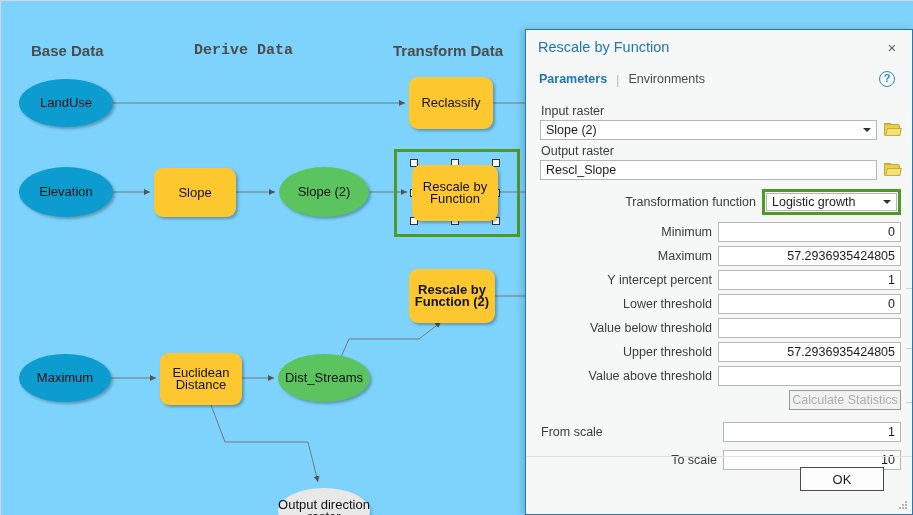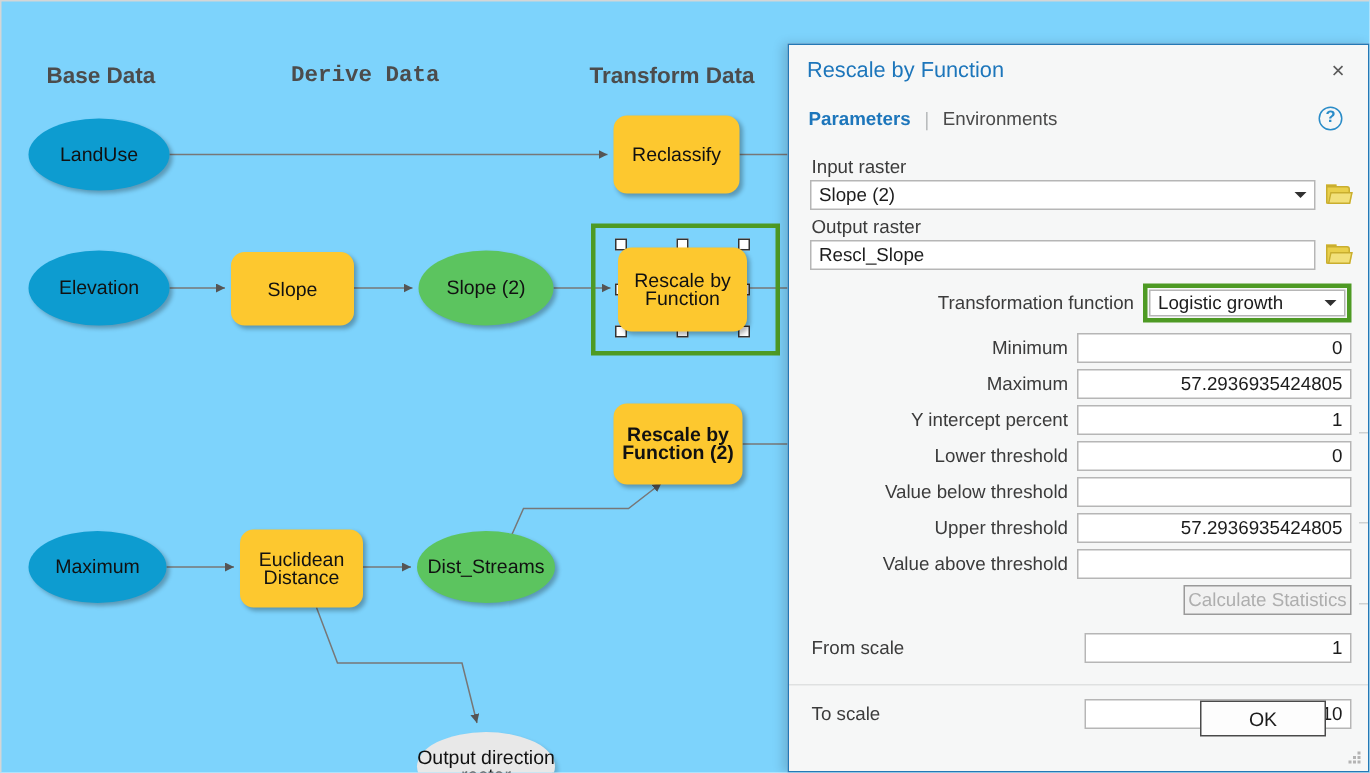--- a/index.html
+++ b/index.html
@@ -309,26 +309,26 @@
     </div>
     <div class="row">
       <div class="lbl">Value above threshold</div>
       <div class="ctl num"></div>
     </div>
 
     <div id="calc-row">
       <div class="btn" id="calc-btn">Calculate Statistics</div>
     </div>
 
-    <div class="row" style="margin-bottom:24px;">
+    <div class="row" style="margin-bottom:8px;">
       <div class="lbl" style="text-align:left;width:176px;padding-left:1px;">From scale</div>
       <div class="ctl num">1</div>
     </div>
     <div class="row">
-      <div class="lbl" style="text-align:left;width:176px;padding-left:1px;">To scale</div>
+      <div class="lbl" style="text-align:right;width:176px;padding-left:1px;">To scale</div>
       <div class="ctl num">10</div>
     </div>
   </div>
 
   <div id="dlg-footer">
     <div id="ok-btn">OK</div>
     <div id="grip">
       <i style="left:6px;top:0;"></i>
       <i style="left:3px;top:3px;"></i>
         <i style="left:6px;top:3px;"></i>

